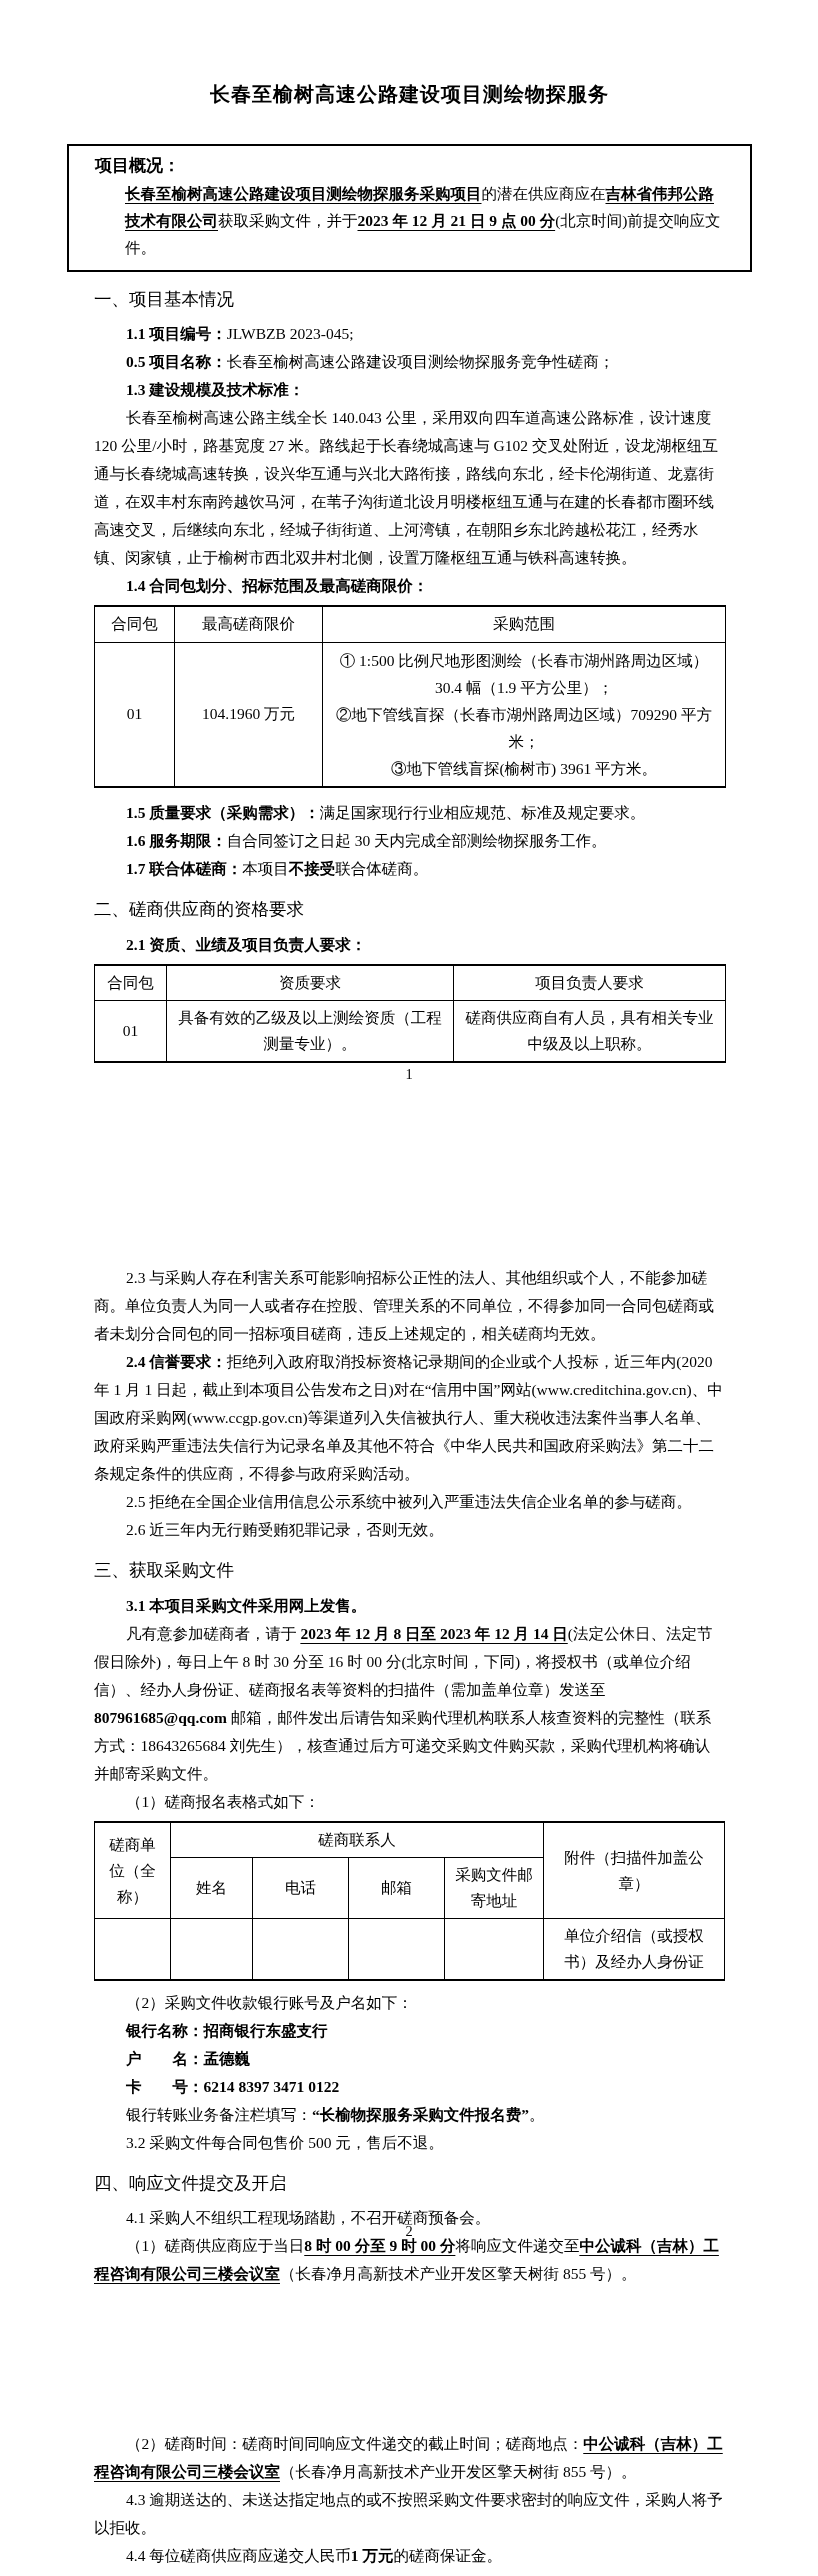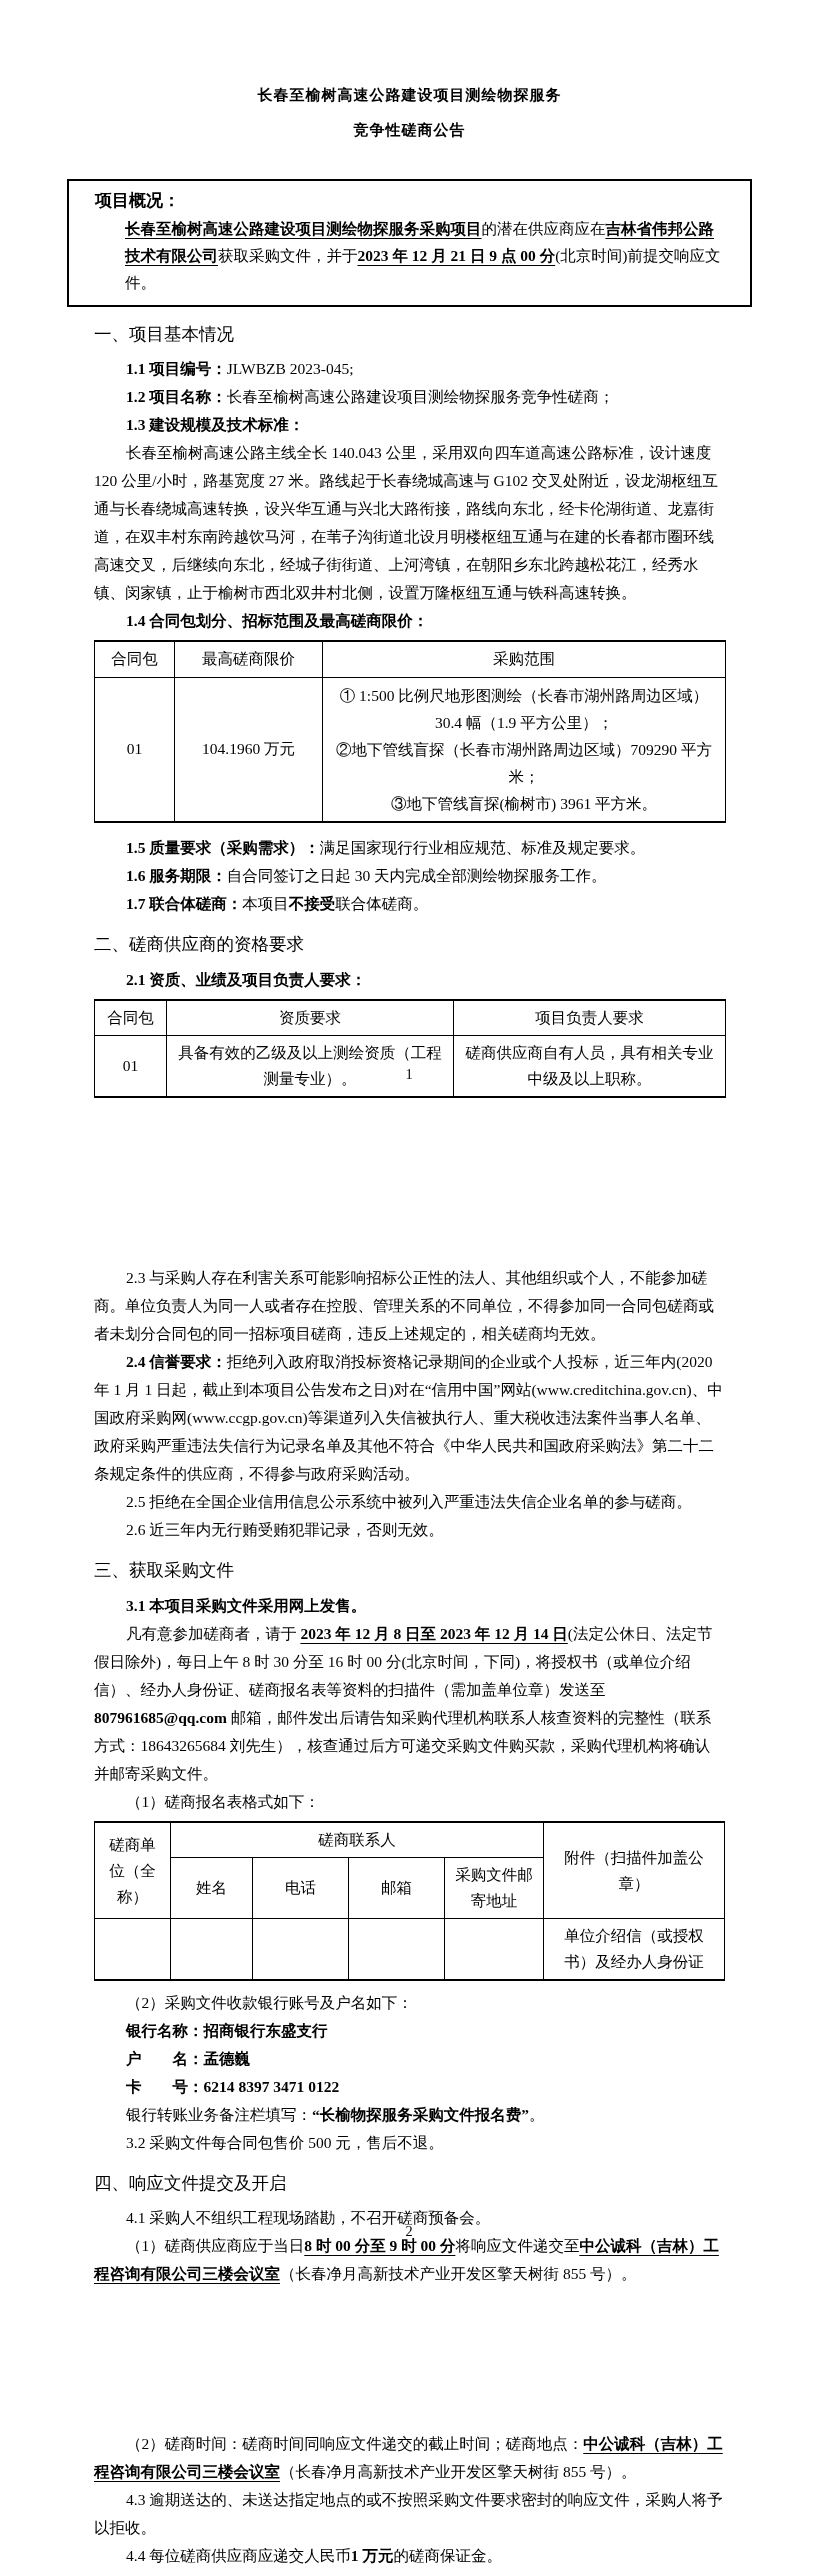--- a/index.html
+++ b/index.html
@@ -4,21 +4,21 @@
 <style>
   html,body{margin:0;padding:0;background:#ffffff;}
   .doc{position:relative;width:818px;height:3470px;background:#fff;color:#000;
        font-family:"Liberation Serif","DejaVu Serif",serif;}
   .page{position:relative;width:818px;height:1157px;overflow:hidden;box-sizing:border-box;}
   .page1{padding-top:77px;}
   .page2{padding-top:107px;}
   .page3{padding-top:116px;}
   .content{width:631px;margin-left:94px;}
   .title{font-family:Liberation Sans, sans-serif;font-weight:bold;
-         font-size:15px;line-height:35px;text-align:center;letter-spacing:1px;}
+         font-size:20px;line-height:35px;text-align:center;letter-spacing:1px;}
   .overview-box{border:2.1px solid #000;margin:32px -27px 0 -27px;padding:7.2px 26px 9.3px 26px;}
   .ov-label{font-family:Liberation Mono, monospace;font-weight:bold;
             font-size:17px;line-height:27px;}
   .ov-para{font-size:15.5px;line-height:27px;margin-left:30px;}
   .h{font-family:"Liberation Sans","DejaVu Sans",sans-serif;font-weight:normal;
      font-size:17.5px;line-height:24px;margin:14.4px 0 9.3px 0;}
   .p{font-size:15.5px;line-height:28px;margin:0;text-indent:32px;}
   .mt{margin-top:11.3px;}
   .mts{margin-top:7.2px;}
   .b{font-weight:bold;}
@@ -35,30 +35,29 @@
            font-size:14.4px;font-family:"Liberation Serif","DejaVu Serif",serif;}
 </style>
 </head>
 <body>
 
 <div class="doc">
 
   <div class="page page1">
     <div class="content">
       <div class="title">长春至榆树高速公路建设项目测绘物探服务</div>
-      <div class="title">竞争性磋商公告</div>
 
       <div class="overview-box">
         <div class="ov-label">项目概况：</div>
         <div class="ov-para"><span class="b u">长春至榆树高速公路建设项目测绘物探服务采购项目</span><span>的潜在供应商应在</span><span class="b u">吉林省伟邦公路技术有限公司</span><span>获取采购文件，并于</span><span class="b u">2023 年 12 月 21 日 9 点 00 分</span><span>(北京时间)前提交响应文件。</span></div>
       </div>
 
       <div class="h">一、项目基本情况</div>
       <p class="p"><span class="b">1.1 项目编号：</span><span>JLWBZB 2023-045;</span></p>
-      <p class="p"><span class="b">1.2 项目名称：</span><span>长春至榆树高速公路建设项目测绘物探服务竞争性磋商；</span></p>
+      <p class="p"><span class="b">0.5 项目名称：</span><span>长春至榆树高速公路建设项目测绘物探服务竞争性磋商；</span></p>
       <p class="p"><span class="b">1.3 建设规模及技术标准：</span></p>
       <p class="p"><span>长春至榆树高速公路主线全长 140.043 公里，采用双向四车道高速公路标准，设计速度 120 公里/小时，路基宽度 27 米。路线起于长春绕城高速与 G102 交叉处附近，设龙湖枢纽互通与长春绕城高速转换，设兴华互通与兴北大路衔接，路线向东北，经卡伦湖街道、龙嘉街道，在双丰村东南跨越饮马河，在苇子沟街道北设月明楼枢纽互通与在建的长春都市圈环线高速交叉，后继续向东北，经城子街街道、上河湾镇，在朝阳乡东北跨越松花江，经秀水镇、闵家镇，止于榆树市西北双井村北侧，设置万隆枢纽互通与铁科高速转换。</span></p>
       <p class="p"><span class="b">1.4 合同包划分、招标范围及最高磋商限价：</span></p>
 
       <table class="t t1">
         <colgroup>
             <col style="width:80px">
             <col style="width:148px">
             <col style="width:403px">
           </colgroup>

